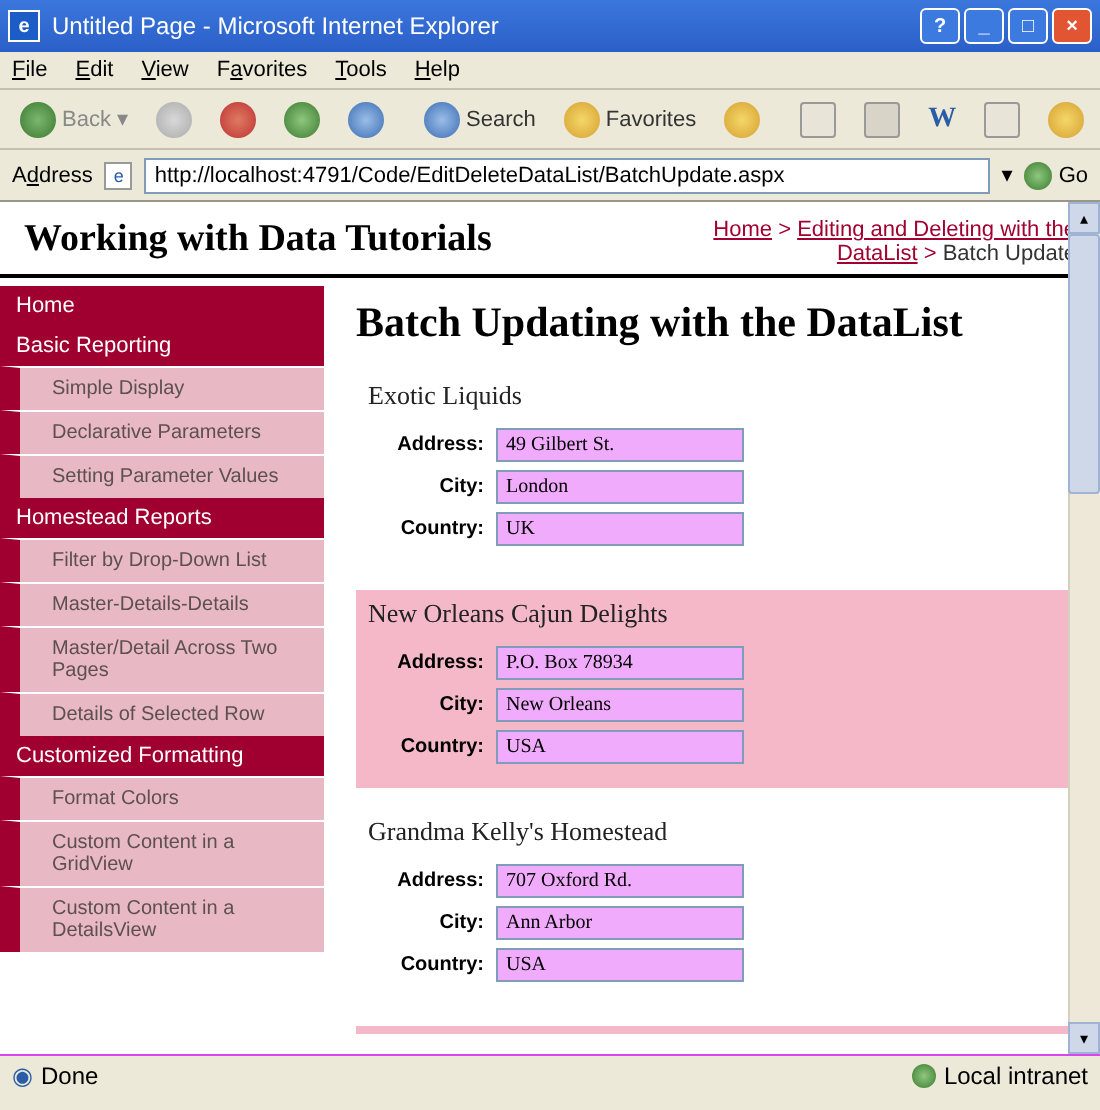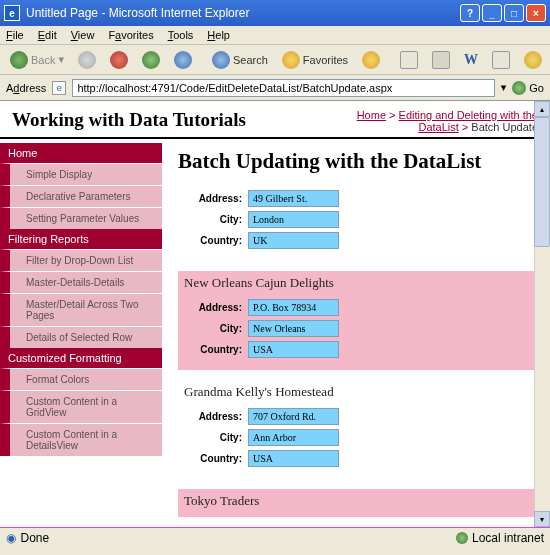--- a/index.html
+++ b/index.html
@@ -32,21 +32,21 @@
 .nav-section { background: #a00030; color: #fff; padding: 4px 8px; font-size: 11px; }
 .nav-item { background: #e8b8c4; color: #5c5050; padding: 5px 8px 5px 16px; font-size: 10px; border-top: 1px solid #fff; border-left: 10px solid #a00030; }
 .nav-home { background: #a00030; color: #fff; padding: 4px 8px; font-size: 11px; }
 .main { flex: 1; padding: 10px 16px; overflow: hidden; }
 .main h2 { font-family: Verdana; font-size: 21px; font-weight: bold; margin-bottom: 12px; }
 .supplier { margin-bottom: 10px; padding: 4px 6px 8px; }
 .supplier.alt { background: #f5b8c8; }
 .supplier-name { font-family: "Comic Sans MS", cursive; font-size: 13px; margin-bottom: 8px; color: #222; }
 .field-row { display: flex; align-items: center; margin-bottom: 4px; }
 .field-label { width: 64px; text-align: right; font-size: 10px; font-weight: bold; padding-right: 6px; }
-.field-input { border: 1px solid #7f9db9; background: #7dd3fc; font-size: 10px; padding: 2px 4px; width: 91px; font-family: Verdana; }
+.field-input { border: 1px solid #7f9db9; background: #f0abfc; font-size: 10px; padding: 2px 4px; width: 124px; font-family: Verdana; }
 .statusbar { background: #ece9d8; border-top: 1px solid #d946ef; height: 20px; display: flex; align-items: center; padding: 0 6px; font-size: 12px; justify-content: space-between; }
 .statusbar .zone { display: flex; align-items: center; gap: 4px; }
 .scroll-track { position: absolute; right: 0; top: 0; width: 16px; height: 100%; background: #eee8d8; border-left: 1px solid #d4cfc0; }
 .scroll-thumb { position: absolute; right: 0; top: 16px; width: 16px; height: 130px; background: #cfd8e8; border: 1px solid #9fb4d4; border-radius: 2px; }
 .scroll-arrow { position: absolute; right: 0; width: 16px; height: 16px; background: #cfd8e8; border: 1px solid #9fb4d4; display: flex; align-items: center; justify-content: center; font-size: 8px; }
 </style>
 </head>
 <body>
 
 <div class="titlebar">
@@ -127,37 +127,39 @@
 <div class="content">
   <div class="page-header">
     <h1>Working with Data Tutorials</h1>
     <div class="breadcrumb">
       <a>Home</a><span> &gt; </span><a>Editing and Deleting with the DataList</a><span> &gt; </span><span class="current">Batch Update</span>
     </div>
   </div>
   <div class="body">
     <div class="sidebar">
       <div class="nav-home">Home</div>
+      <div class="nav-section">Basic Reporting</div>
       <div class="nav-item">Simple Display</div>
       <div class="nav-item">Declarative Parameters</div>
       <div class="nav-item">Setting Parameter Values</div>
-      <div class="nav-section">Filtering Reports</div>
+      <div class="nav-section">Homestead Reports</div>
       <div class="nav-item">Filter by Drop-Down List</div>
       <div class="nav-item">Master-Details-Details</div>
       <div class="nav-item">Master/Detail Across Two Pages</div>
       <div class="nav-item">Details of Selected Row</div>
       <div class="nav-section">Customized Formatting</div>
       <div class="nav-item">Format Colors</div>
       <div class="nav-item">Custom Content in a GridView</div>
       <div class="nav-item">Custom Content in a DetailsView</div>
     </div>
     <div class="main">
       <h2>Batch Updating with the DataList</h2>
       <div id="suppliers">
           <div class="supplier">
+            <div class="supplier-name">Exotic Liquids</div>
             <div class="field-row">
               <div class="field-label">Address:</div>
               <input class="field-input" value="49 Gilbert St." style="">
             </div>
             <div class="field-row">
               <div class="field-label">City:</div>
               <input class="field-input" value="London" style="">
             </div>
             <div class="field-row">
               <div class="field-label">Country:</div>

